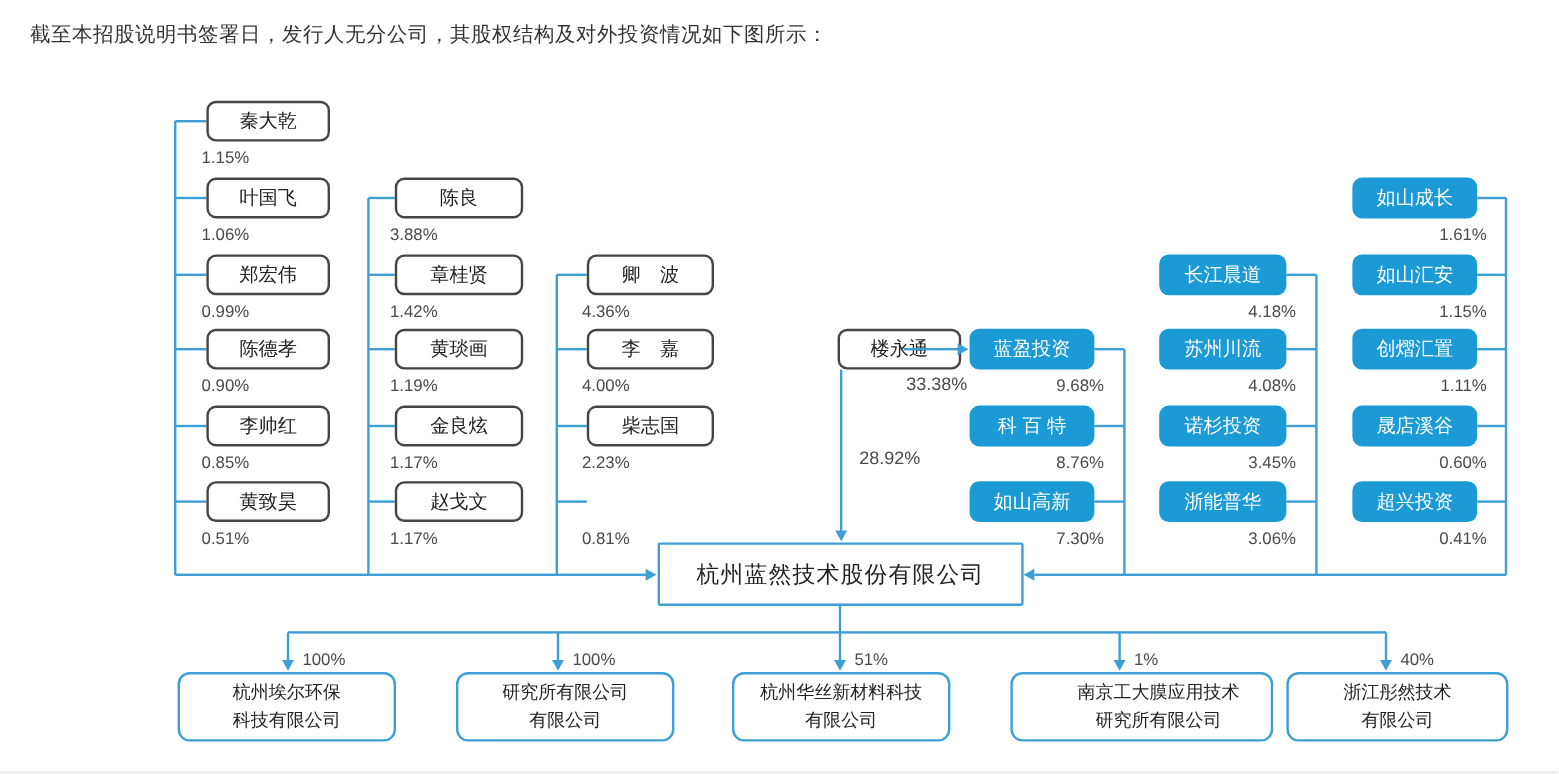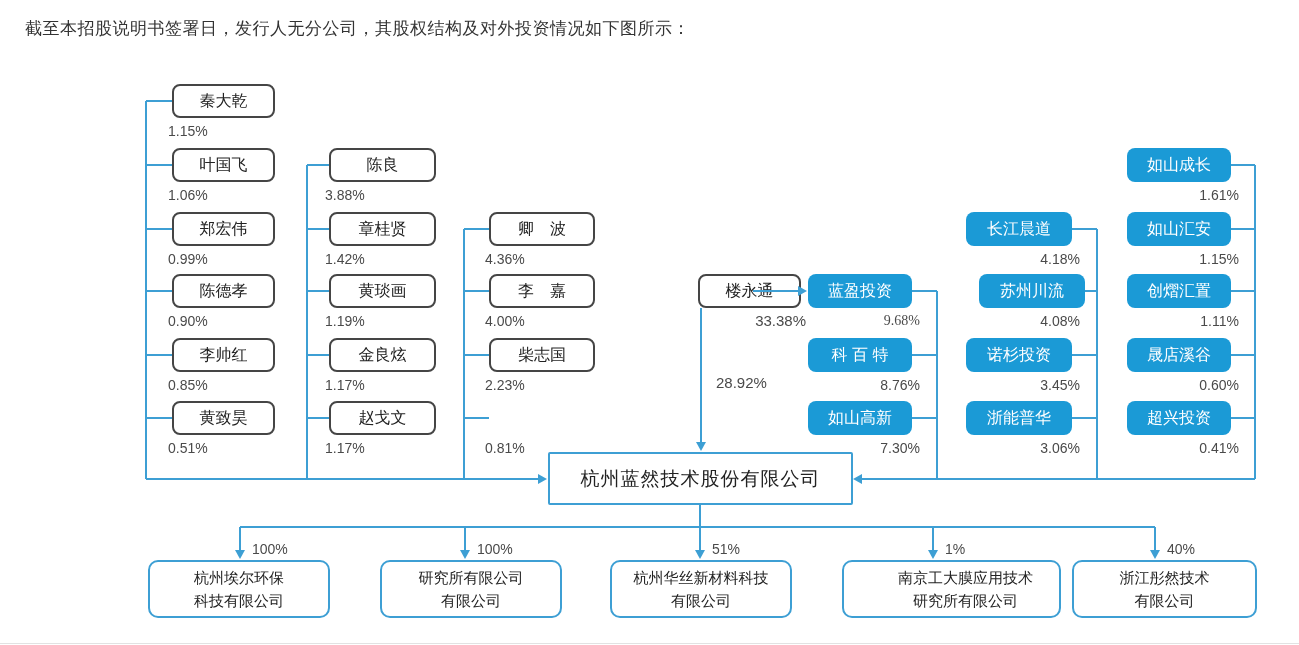--- a/index.html
+++ b/index.html
@@ -74,33 +74,33 @@
       <div class="box plain" style="left: 489px; top: 274px; width: 106px; height: 34px;">李　嘉</div>
       <div class="pct" style="top: 313px; left: 485px;">4.00%</div>
       <div class="line" style="left: 464px; top: 354px; width: 25px; height: 2px;"></div>
       <div class="box plain" style="left: 489px; top: 338px; width: 106px; height: 34px;">柴志国</div>
       <div class="pct" style="top: 377px; left: 485px;">2.23%</div>
       <div class="line" style="left: 464px; top: 417px; width: 25px; height: 2px;"></div>
       <div class="pct" style="top: 440px; left: 485px;">0.81%</div>
       <div class="line" style="left: 936px; top: 291px; width: 2px; height: 188px;"></div>
       <div class="line" style="left: 912px; top: 290px; width: 25px; height: 2px;"></div>
       <div class="box blue" style="left: 808px; top: 274px; width: 104px; height: 34px;">蓝盈投资</div>
-      <div class="pct" style="top: 313px; right: 379px; font-family: Liberation Serif, serif;">9.68%</div>
+      <div class="pct" style="top: 313px; right: 379px;">9.68%</div>
       <div class="line" style="left: 912px; top: 354px; width: 25px; height: 2px;"></div>
       <div class="box blue" style="left: 808px; top: 338px; width: 104px; height: 34px;">科 百 特</div>
       <div class="pct" style="top: 377px; right: 379px;">8.76%</div>
       <div class="line" style="left: 912px; top: 417px; width: 25px; height: 2px;"></div>
       <div class="box blue" style="left: 808px; top: 401px; width: 104px; height: 34px;">如山高新</div>
       <div class="pct" style="top: 440px; right: 379px;">7.30%</div>
       <div class="line" style="left: 1096px; top: 229px; width: 2px; height: 250px;"></div>
       <div class="line" style="left: 1072px; top: 228px; width: 25px; height: 2px;"></div>
       <div class="box blue" style="left: 966px; top: 212px; width: 106px; height: 34px;">长江晨道</div>
       <div class="pct" style="top: 251px; right: 219px;">4.18%</div>
       <div class="line" style="left: 1072px; top: 290px; width: 25px; height: 2px;"></div>
-      <div class="box blue" style="left: 966px; top: 274px; width: 106px; height: 34px; margin-left: 13px;">苏州川流</div>
+      <div class="box blue" style="left: 966px; top: 274px; width: 106px; height: 34px;">苏州川流</div>
       <div class="pct" style="top: 313px; right: 219px;">4.08%</div>
       <div class="line" style="left: 1072px; top: 354px; width: 25px; height: 2px;"></div>
       <div class="box blue" style="left: 966px; top: 338px; width: 106px; height: 34px;">诺杉投资</div>
       <div class="pct" style="top: 377px; right: 219px;">3.45%</div>
       <div class="line" style="left: 1072px; top: 417px; width: 25px; height: 2px;"></div>
       <div class="box blue" style="left: 966px; top: 401px; width: 106px; height: 34px;">浙能普华</div>
       <div class="pct" style="top: 440px; right: 219px;">3.06%</div>
       <div class="line" style="left: 1254px; top: 165px; width: 2px; height: 314px;"></div>
       <div class="line" style="left: 1231px; top: 164px; width: 24px; height: 2px;"></div>
       <div class="box blue" style="left: 1127px; top: 148px; width: 104px; height: 34px;">如山成长</div>

